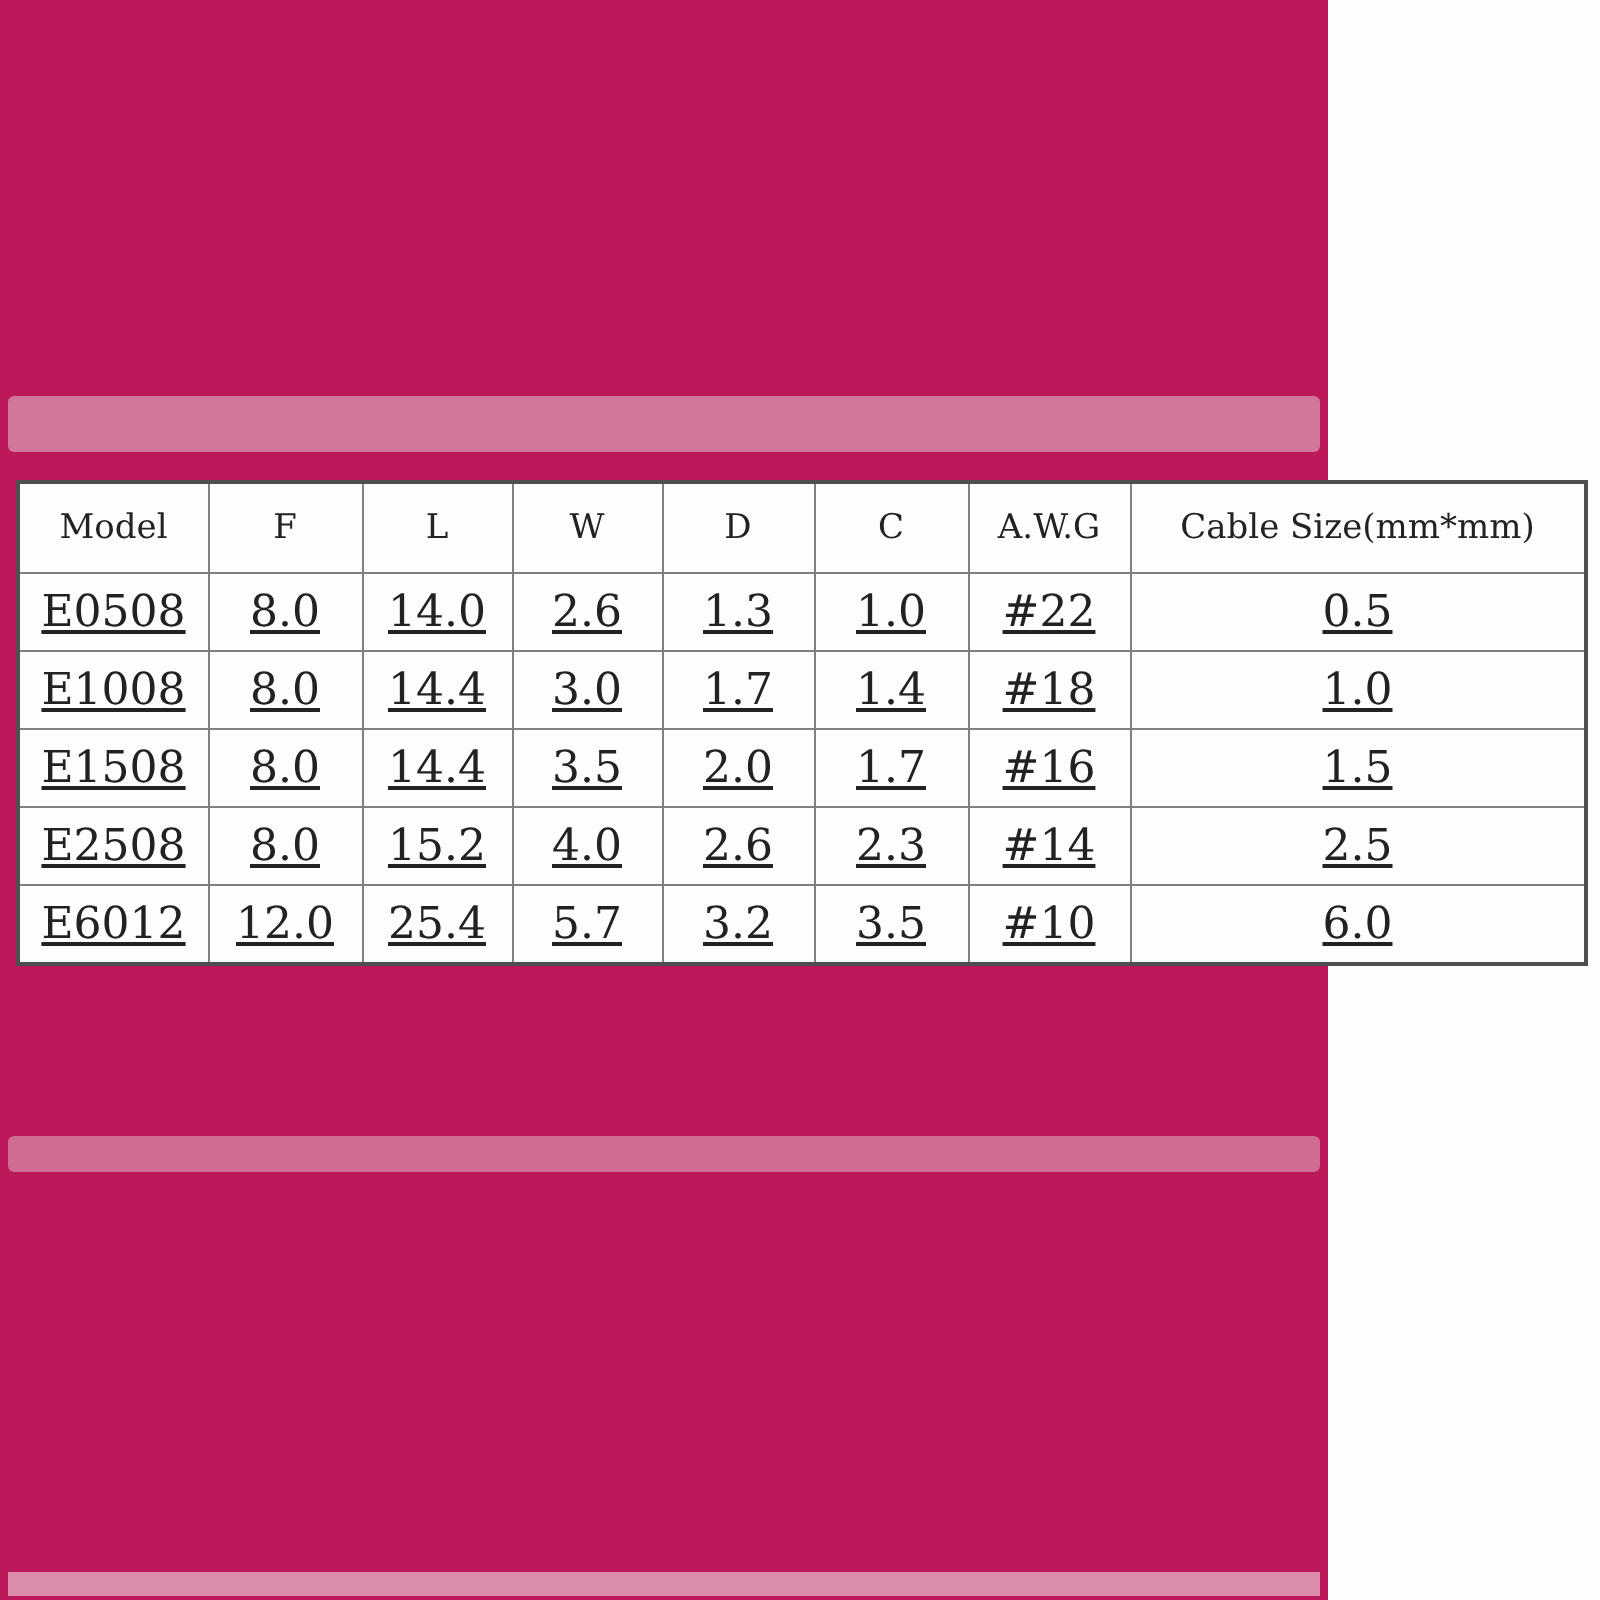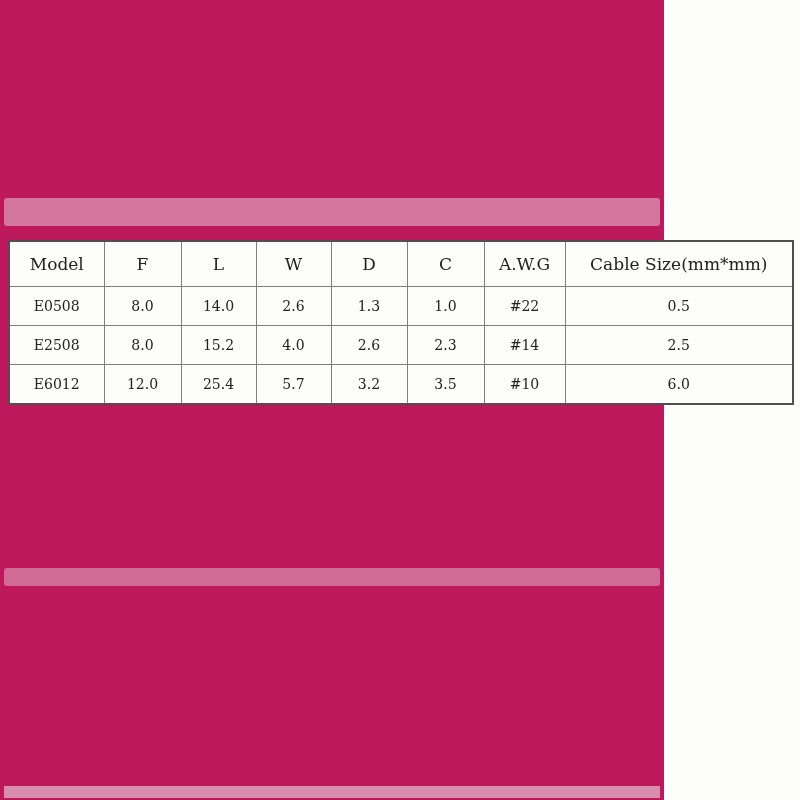--- a/index.html
+++ b/index.html
@@ -46,21 +46,22 @@
     padding: 0;
     overflow: hidden;
     white-space: nowrap;
   }
   table.spec thead th {
     height: 44px;
     font-size: 17px;
   }
   table.spec tbody td {
     height: 38px;
-    font-size: 14px;
+    font-size: 22px;
+    text-decoration: underline;
   }
   col.c-model { width: 95px; }
   col.c-f     { width: 77px; }
   col.c-l     { width: 75px; }
   col.c-w     { width: 75px; }
   col.c-d     { width: 76px; }
   col.c-c     { width: 77px; }
   col.c-awg   { width: 81px; }
   col.c-cable { width: 228px; }
 </style>
@@ -101,20 +102,40 @@
           <td>E0508</td>
           <td>8.0</td>
           <td>14.0</td>
           <td>2.6</td>
           <td>1.3</td>
           <td>1.0</td>
           <td>#22</td>
           <td>0.5</td>
         </tr>
         <tr>
+          <td>E1008</td>
+          <td>8.0</td>
+          <td>14.4</td>
+          <td>3.0</td>
+          <td>1.7</td>
+          <td>1.4</td>
+          <td>#18</td>
+          <td>1.0</td>
+        </tr>
+        <tr>
+          <td>E1508</td>
+          <td>8.0</td>
+          <td>14.4</td>
+          <td>3.5</td>
+          <td>2.0</td>
+          <td>1.7</td>
+          <td>#16</td>
+          <td>1.5</td>
+        </tr>
+        <tr>
           <td>E2508</td>
           <td>8.0</td>
           <td>15.2</td>
           <td>4.0</td>
           <td>2.6</td>
           <td>2.3</td>
           <td>#14</td>
           <td>2.5</td>
         </tr>
         <tr>

